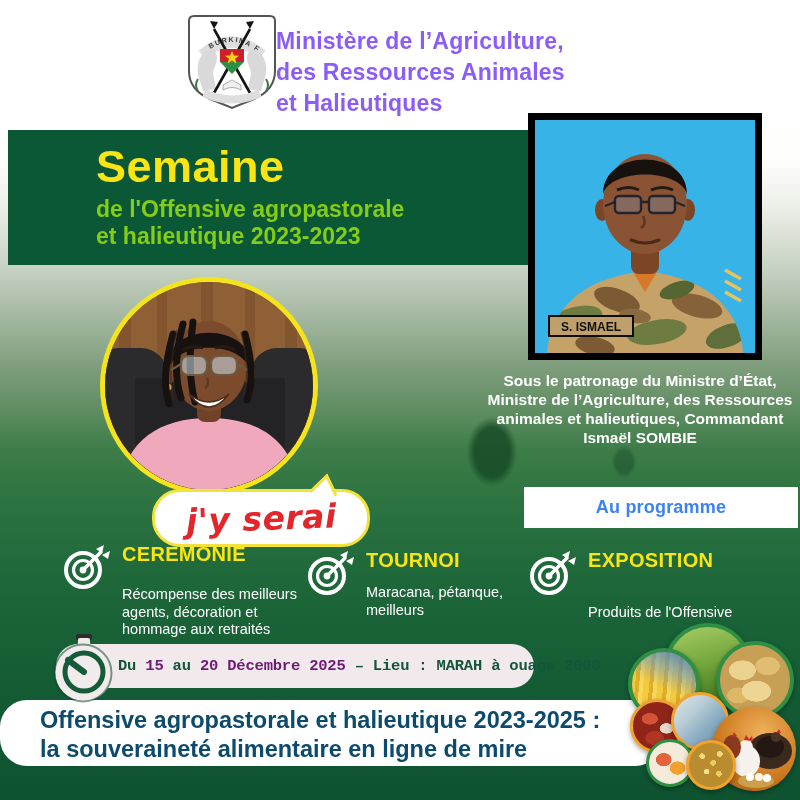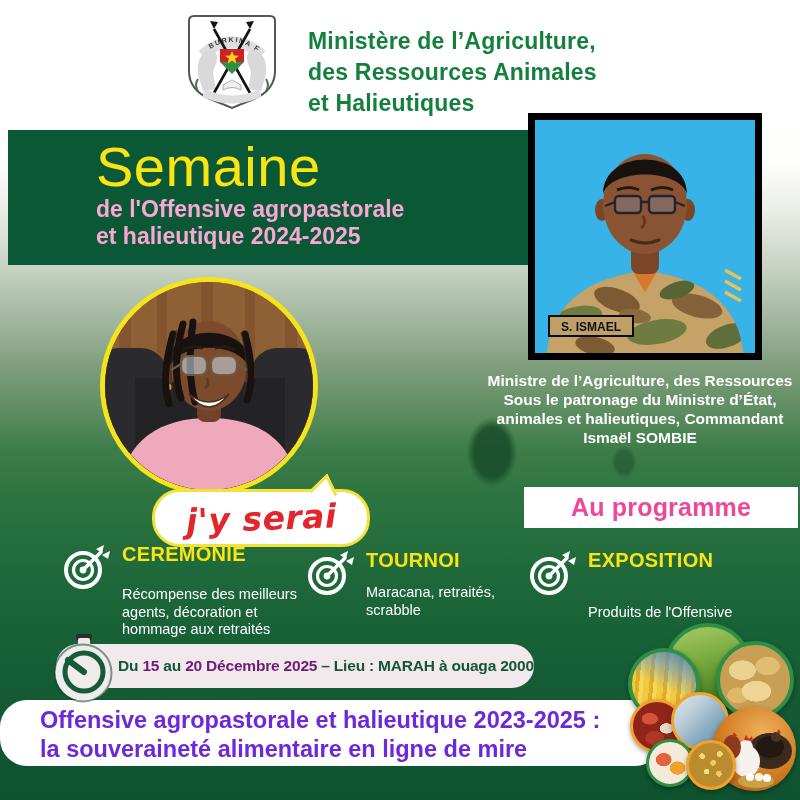--- a/index.html
+++ b/index.html
@@ -10,27 +10,27 @@
     background:
       radial-gradient(42px 58px at 492px 452px, rgba(18,68,34,.75) 42%, transparent 60%),
       radial-gradient(26px 36px at 184px 468px, rgba(22,72,38,.55) 42%, transparent 62%),
       radial-gradient(20px 26px at 624px 462px, rgba(22,72,38,.45) 42%, transparent 62%),
       linear-gradient(180deg,#ffffff 0%,#fefefd 20%,#eceee8 26%,#c9d4c5 33%,
         #a2b69f 40%,#7e9d7b 46%,#5a8b5e 52%,#3e7d49 56%,#2e7441 62%,
         #1e683a 72%,#155d35 84%,#0e5230 100%);}
   
   .header{position:absolute;left:0;top:0;width:800px;height:130px;background:#fff;z-index:1;}
   .emblem{position:absolute;left:186px;top:13px;}
-  .ministry{position:absolute;left:308px;top:26px;font-size:23px;font-weight:700;
-    color:#15803d;line-height:31px;letter-spacing:.2px;}
+  .ministry{position:absolute;left:276px;top:26px;font-size:23px;font-weight:700;
+    color:#8b5cf6;line-height:31px;letter-spacing:.2px;}
   
   .title-band{position:absolute;left:8px;top:130px;width:747px;height:135px;
     background:#0b5837;z-index:1;padding:8px 0 0 88px;box-sizing:border-box;}
-  .title-main{font-size:56px;font-weight:400;color:#f9e414;line-height:58px;letter-spacing:.5px;}
-  .title-sub{font-size:23px;font-weight:700;color:#f9a8d4;line-height:27px;}
+  .title-main{font-size:45px;font-weight:700;color:#f9e414;line-height:58px;letter-spacing:.5px;}
+  .title-sub{font-size:23px;font-weight:700;color:#84cc16;line-height:27px;}
   
   .officer-photo{position:absolute;left:528px;top:113px;width:234px;height:247px;
     box-sizing:border-box;border:7px solid #000000;box-shadow:inset 0 0 0 3px #fff;
     background:#38b3e8;z-index:2;overflow:hidden;}
   .patronage{position:absolute;left:480px;top:371px;width:320px;text-align:center;
     color:#fff;font-size:15.5px;font-weight:600;line-height:19px;z-index:2;}
   .patronage b{font-weight:800;}
   
   .woman-photo{position:absolute;left:100px;top:277px;width:218px;height:218px;
     box-sizing:border-box;border:5px solid #f5e41b;border-radius:50%;overflow:hidden;
@@ -39,42 +39,42 @@
   .bubble{position:absolute;left:152px;top:489px;width:212px;height:52px;background:#fff;
     border:3px solid #f2e23a;border-radius:28px;z-index:4;display:flex;
     align-items:center;justify-content:center;}
   .bubble::before{content:"";position:absolute;top:-11px;right:32px;width:20px;height:20px;
     background:#fff;border-left:3px solid #f2e23a;border-top:3px solid #f2e23a;
     transform:rotate(64deg) skewX(18deg);}
   .jy-text{color:#e3262c;font-size:33px;font-weight:800;font-style:italic;
     font-family:"DejaVu Sans",sans-serif;transform:rotate(-2deg);letter-spacing:.5px;}
   
   .programme-heading{position:absolute;left:524px;top:487px;width:274px;height:41px;
-    background:#fff;color:#ec4899;font-size:25px;font-weight:800;display:flex;
+    background:#fff;color:#3b82f6;font-size:18px;font-weight:800;display:flex;
     align-items:center;justify-content:center;z-index:2;letter-spacing:.2px;}
   
   .program-item{position:absolute;display:flex;gap:12px;color:#fff;z-index:2;}
   .pi-1{left:62px;top:543px;}
   .pi-2{left:306px;top:549px;}
   .pi-3{left:528px;top:549px;}
   .pi-title{font-size:20px;font-weight:700;color:#f9e414;letter-spacing:.3px;margin-bottom:12px;}
   .pi-desc{font-size:14.5px;line-height:17.5px;font-weight:400;}
   .pi-1 .pi-desc{width:178px;margin-top:20px;}
   .pi-2 .pi-desc{width:150px;}
   .pi-3 .pi-desc{width:205px;margin-top:32px;}
   
   .date-pill{position:absolute;left:56px;top:644px;width:478px;height:44px;
     background:#f1e9eb;border-radius:24px;z-index:3;display:flex;align-items:center;
     padding-left:62px;box-sizing:border-box;font-size:15.5px;font-weight:800;
-    color:#14563a;white-space:pre;letter-spacing:-.2px;}
+    color:#14563a;white-space:pre;letter-spacing:-.2px;font-family:Liberation Mono, monospace;}
   .date-pill .red{color:#701a75;}
   .stopwatch{position:absolute;left:50px;top:632px;z-index:4;}
   
   .footer-band{position:absolute;left:0;top:700px;width:662px;height:66px;background:#fff;
-    z-index:2;padding:6px 0 0 40px;box-sizing:border-box;color:#6d28d9;
+    z-index:2;padding:6px 0 0 40px;box-sizing:border-box;color:#0c4a6e;
     font-size:23.5px;font-weight:800;line-height:29px;border-radius:27px;}
   
   .collage div{position:absolute;border-radius:50%;box-sizing:border-box;
     box-shadow:0 2px 5px rgba(0,0,0,.35);}
   .c-rice{left:664px;top:623px;width:88px;height:88px;border:4px solid #2e8f45;z-index:5;
     background:linear-gradient(165deg,#a9cc66 0%,#74a73c 45%,#4d8427 75%,#3c701e 100%);}
   .c-corn{left:628px;top:648px;width:72px;height:72px;border:4px solid #2e8f45;z-index:6;
     background:linear-gradient(205deg,rgba(58,122,190,.9) 0%,rgba(90,150,210,.55) 30%,transparent 55%),
       repeating-linear-gradient(95deg,#f2c93f 0 6px,#e0ae29 6px 10px,#f6d75c 10px 14px);}
   .c-potato{left:716px;top:641px;width:78px;height:78px;border:4px solid #2e8f45;z-index:6;
@@ -130,21 +130,21 @@
     <div class="ministry">
       <div>Ministère de l’Agriculture,</div>
       <div>des Ressources Animales</div>
       <div>et Halieutiques</div>
     </div>
   </div>
 
   <div class="title-band">
     <div class="title-main">Semaine</div>
     <div class="title-sub">de l'Offensive agropastorale</div>
-    <div class="title-sub">et halieutique 2024-2025</div>
+    <div class="title-sub">et halieutique 2023-2023</div>
   </div>
 
   <div class="officer-photo">
     <svg width="220" height="233" viewBox="0 0 220 233">
       <rect width="220" height="233" fill="#38b3e8"></rect>
       <defs>
         <clipPath id="torso">
             <path d="M12,233 C14,196 40,170 70,160 C85,155 95,152 110,152 C125,152 135,155 150,160 C180,170 206,196 208,233 Z"></path>
           </clipPath>
       </defs>
@@ -173,22 +173,22 @@
       </g>
       <path d="M108,96 q4,8 -2,12" stroke="#5f3520" stroke-width="2.5" fill="none"></path>
       <path d="M96,120 q14,6 28,0" stroke="#4a2a18" stroke-width="3" fill="none" stroke-linecap="round"></path>
       <rect x="14" y="196" width="84" height="20" fill="#bfa06a" stroke="#0d0d0d" stroke-width="2"></rect>
       <text x="56" y="211" text-anchor="middle" font-size="12" font-weight="bold" fill="#111">S. ISMAEL</text>
       <path d="M190,150 l16,9 M190,161 l16,9 M190,172 l16,9" stroke="#e8c35a" stroke-width="3.5"></path>
     </svg>
   </div>
 
   <div class="patronage">
+    <div>Sous le patronage du Ministre d’État,</div>
     <div>Ministre de l’Agriculture, des Ressources</div>
-    <div>Sous le patronage du Ministre d’État,</div>
     <div><span>animales et halieutiques, </span><b>Commandant</b></div>
     <div><b>Ismaël SOMBIE</b></div>
   </div>
 
   <div class="woman-photo">
     <svg width="208" height="208" viewBox="0 0 208 208">
       <rect width="208" height="208" fill="#8f6036"></rect>
       <g fill="#7a4e2a" opacity=".55">
         <rect x="14" width="12" height="208"></rect>
           <rect x="52" width="10" height="208"></rect>
@@ -251,21 +251,21 @@
     <svg width="48" height="48" viewBox="0 0 48 48">
       <circle cx="21" cy="27" r="17" stroke="#fff" stroke-width="4" fill="none"></circle>
       <circle cx="21" cy="27" r="9.5" stroke="#fff" stroke-width="3.2" fill="none"></circle>
       <circle cx="21" cy="27" r="3.4" fill="#fff"></circle>
       <line x1="21" y1="27" x2="39" y2="9" stroke="#fff" stroke-width="3.4" stroke-linecap="round"></line>
       <path d="M34,6 l8,-4 -2,8 z" fill="#fff"></path>
         <path d="M40,12 l8,-4 -2,8 z" fill="#fff"></path>
     </svg>
     <div>
       <div class="pi-title">TOURNOI</div>
-      <div class="pi-desc">Maracana, retraités, scrabble</div>
+      <div class="pi-desc">Maracana, pétanque, meilleurs</div>
     </div>
   </div>
   <div class="program-item pi-3">
     <svg width="48" height="48" viewBox="0 0 48 48">
       <circle cx="21" cy="27" r="17" stroke="#fff" stroke-width="4" fill="none"></circle>
       <circle cx="21" cy="27" r="9.5" stroke="#fff" stroke-width="3.2" fill="none"></circle>
       <circle cx="21" cy="27" r="3.4" fill="#fff"></circle>
       <line x1="21" y1="27" x2="39" y2="9" stroke="#fff" stroke-width="3.4" stroke-linecap="round"></line>
       <path d="M34,6 l8,-4 -2,8 z" fill="#fff"></path>
         <path d="M40,12 l8,-4 -2,8 z" fill="#fff"></path>

